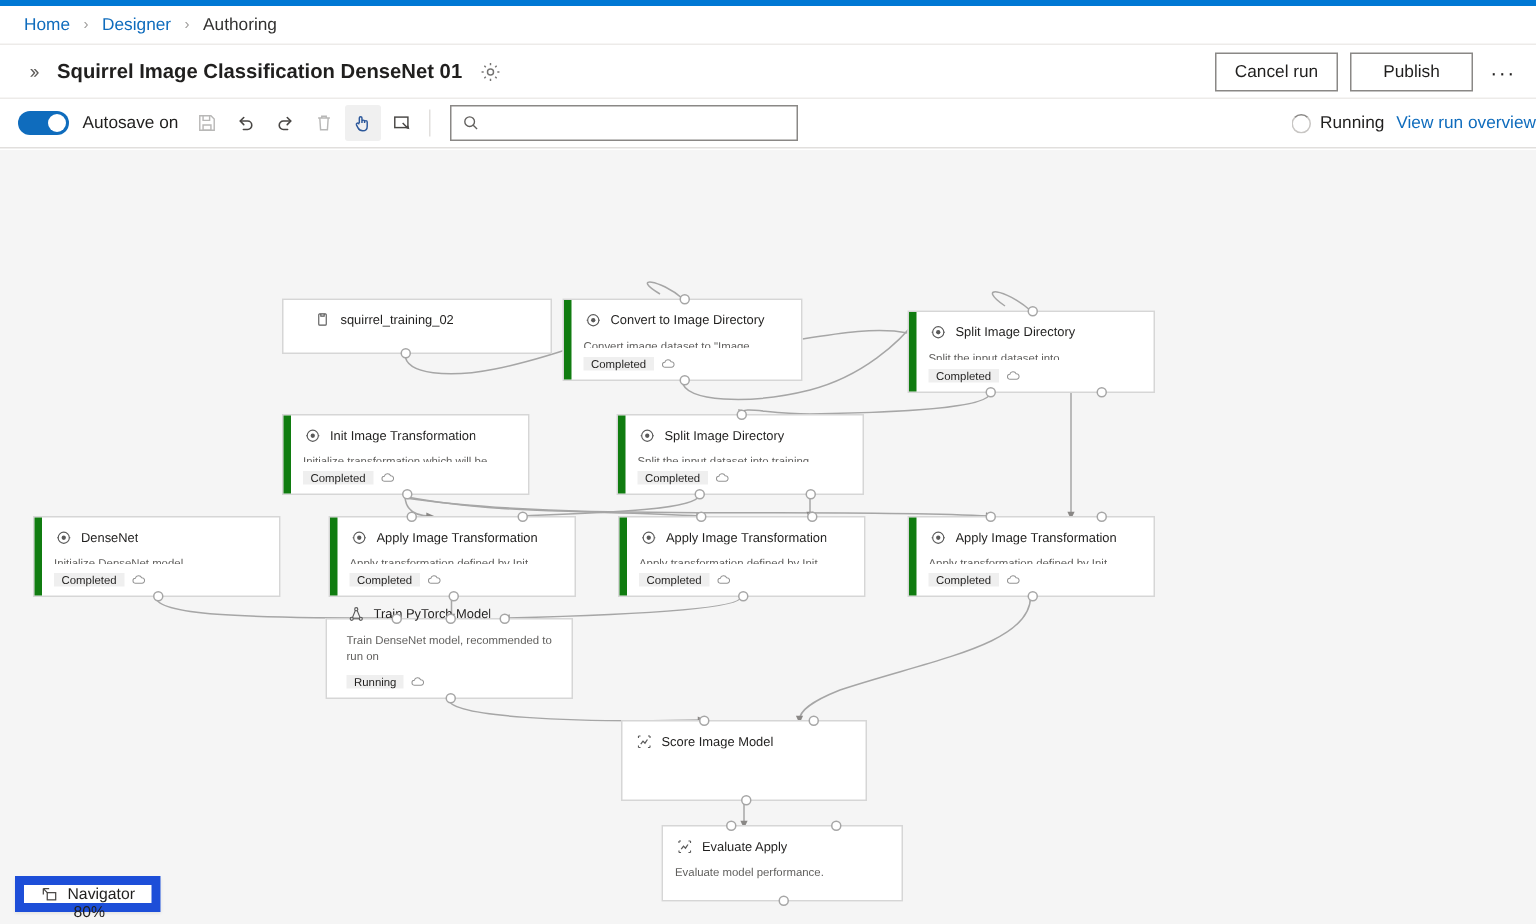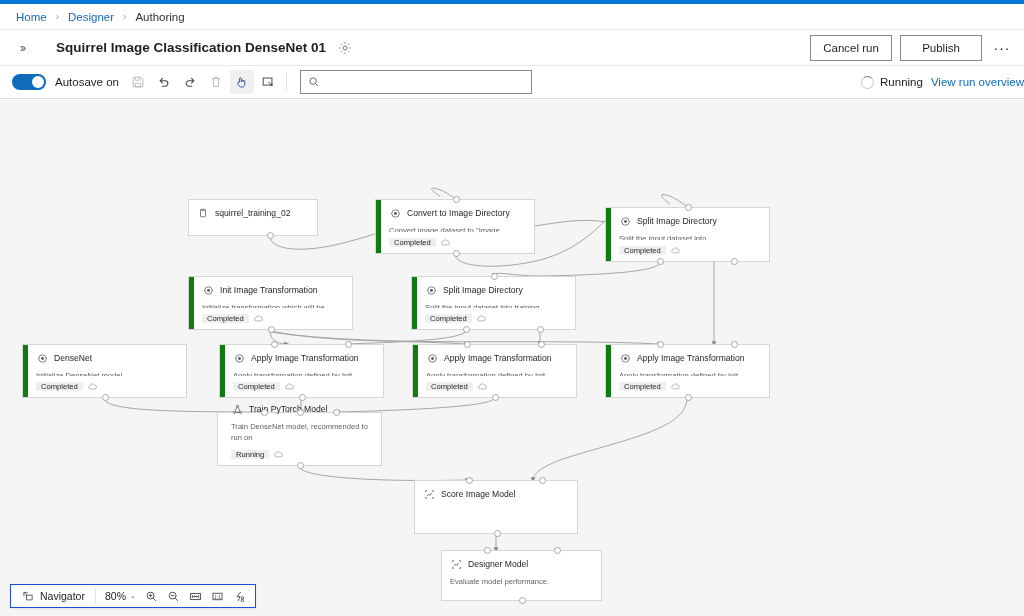--- a/index.html
+++ b/index.html
@@ -53,21 +53,21 @@
     font-size: 13px;
     width: 20px;
     text-align: center;
     cursor: pointer;
     letter-spacing: -2px;
   }
   .pipeline-title {
     font-size: 13.5px;
     font-weight: bold;
     color: #201f1e;
-    margin-left: 24px;
+    margin-left: 6px;
     white-space: nowrap;
   }
   .gear-btn {
     margin-left: 10px;
     width: 18px; height: 18px;
     display: flex; align-items: center; justify-content: center;
     cursor: pointer;
     opacity: .75;
   }
   .title-spacer { flex: 1; }
@@ -279,26 +279,27 @@
   }
   .port.top { top: -4px; }
   .port.bot { bottom: -4px; }
 
   
   .bottom-bar {
     position: absolute;
     left: 10px; bottom: 8px;
     height: 24px;
     background: #ffffff;
-    border: 1px solid #1d4ed8;
+    border: 6px solid #1d4ed8;
     display: flex;
     align-items: center;
     padding: 0 4px;
     box-shadow: 0 1px 2px rgba(0,0,0,.08);
     z-index: 5;
+    flex-direction: column;
   }
   .nav-btn {
     display: flex; align-items: center;
     gap: 6px;
     font-size: 10.5px;
     color: #201f1e;
     padding: 0 7px;
     height: 20px;
     cursor: pointer;
   }
@@ -446,21 +447,21 @@
 
       <path d="M687,298 C687,330 620,340 560,360 C540,368 533,374 533,380" marker-end="url(#arw)"></path>
 
       <path d="M299,366 C299,378 380,382 468,380" marker-end="url(#arw)"></path>
 
       <path d="M496,434 L496,450" marker-end="url(#arw)"></path>
     </g>
   </svg>
 
   <div id="node-layer">
-      <div class="node no-bar" style="left: 188px; top: 99px; width: 130px; height: 37px;">
+      <div class="node no-bar" style="left: 188px; top: 99px; width: 180px; height: 37px; padding-left: 12px;">
         <div class="node-body">
           <div class="node-head">
             <span class="node-icon">
               <svg width="10" height="10" viewBox="0 0 16 16" fill="none" stroke="#5a5a5a" stroke-width="1.2">
                 <rect x="4" y="2" width="8" height="12" rx="1"></rect>
                 <path d="M6.2 2v2.4h3.6V2"></path>
               </svg>
             </span>
             <span class="node-title">squirrel_training_02</span>
           </div>
@@ -707,21 +708,21 @@
       </div>
       <div class="node no-bar" style="left: 441px; top: 450px; width: 161px; height: 51px;">
         <div class="node-body">
           <div class="node-head">
             <span class="node-icon">
               <svg width="11" height="11" viewBox="0 0 16 16" fill="none" stroke="#5a5a5a" stroke-width="1.1">
                 <path d="M2.4 2.4v2M2.4 13.6v-2M13.6 2.4v2M13.6 13.6v-2M2.4 2.4h2M11.6 2.4h2M2.4 13.6h2M11.6 13.6h2"></path>
                 <path d="M4.6 10.4l2.2-3 1.9 2 2.4-3.6" stroke-width="1.2"></path>
               </svg>
             </span>
-            <span class="node-title">Designer Model</span>
+            <span class="node-title">Evaluate Apply</span>
           </div>
           <div class="node-desc">Evaluate model performance.</div>
         </div>
         <span class="port top" style="left:41.580000000000005px"></span>
         <span class="port top" style="left:112.42px"></span>
         <span class="port bot" style="left:77px"></span>
       </div>
     </div>
 
   <div class="bottom-bar">

